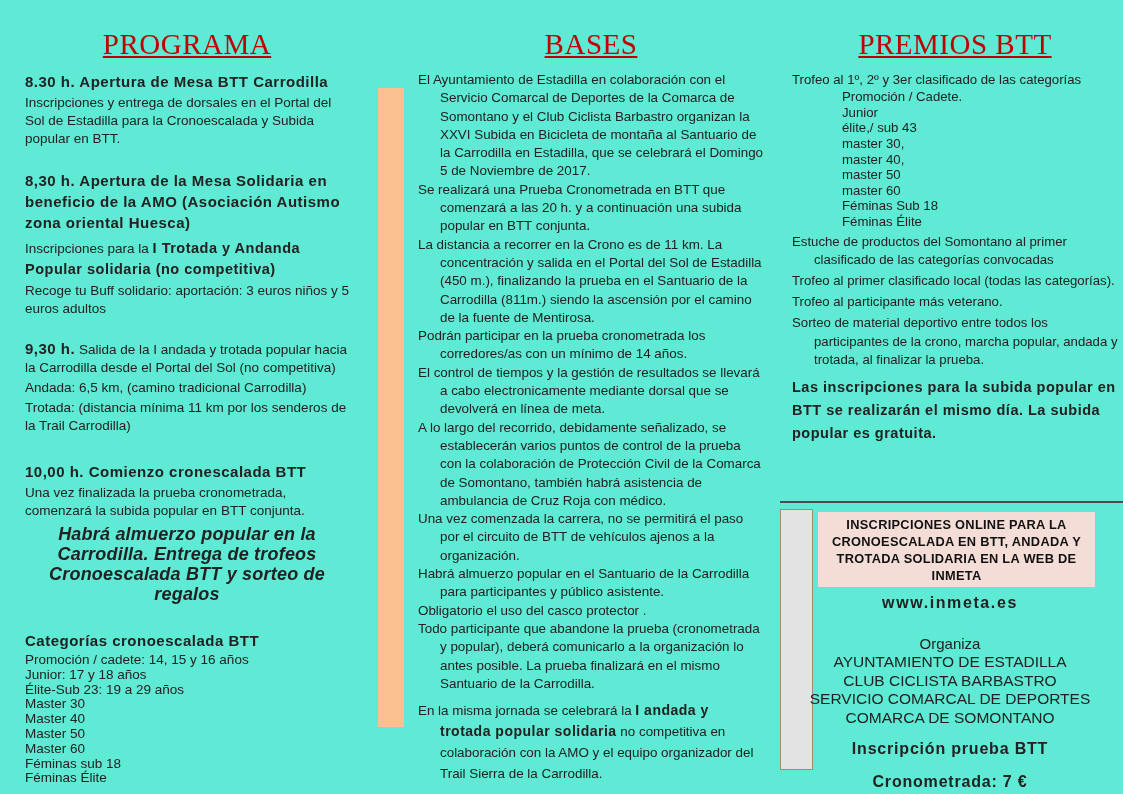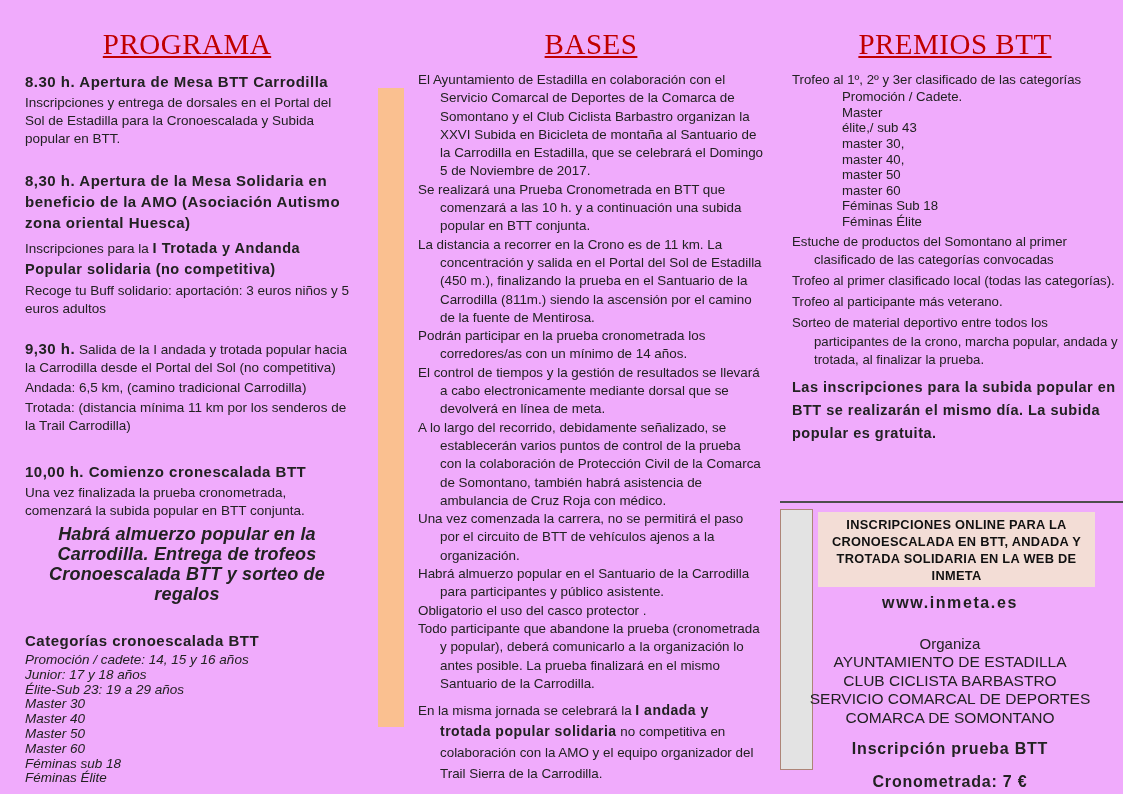--- a/index.html
+++ b/index.html
@@ -1,20 +1,20 @@
 <!DOCTYPE html>
 <html style="--heading-red: #C00000; --orange-bar: #FAC090; --gray-bar: #E3E3E3; --gray-bar-border: #AD8577; --pink-box: #F3DDD6; --divider-line: #4D4D4D;"><head>
 <meta charset="utf-8">
 <style>
   html, body { margin: 0; padding: 0; background: #ffffff; }
   .page {
     position: relative;
     width: 1123px;
     height: 794px;
-    background: #f0abfc;
+    background: #5eead4;
     font-family: "Liberation Sans", sans-serif;
     color: #222222;
     overflow: hidden;
   }
 
   
   .col-title {
     font-family: "Liberation Serif", serif;
     font-weight: 400;
     font-size: 29px;
@@ -40,21 +40,21 @@
   .mt-lg { margin-top: 22px; }
   .mt-xl { margin-top: 26px; }
   .intro-mix { font-size: 13.5px; line-height: 21px; margin: 5px 0 0 0; }
   .intro-mix .b { font-weight: bold; font-size: 14.5px; letter-spacing: 0.5px; }
   .time-b { font-weight: bold; font-size: 15px; letter-spacing: 0.5px; }
   .prog-note {
     font-size: 18px; font-weight: bold; font-style: italic;
     text-align: center; line-height: 20px; margin: 4px 0 0 0;
     letter-spacing: 0.2px;
   }
-  .cats { list-style: none; margin: 2px 0 0 0; padding: 0; font-style: italic; }
+  .cats { list-style: none; margin: 2px 0 0 0; padding: 0; }
   .cats li { font-size: 13.5px; line-height: 14.8px; }
   .prog-footer { text-align: center; margin-top: 20px; }
   .prog-footer div {
     font-size: 17px; font-weight: bold; letter-spacing: 1px; line-height: 23px;
   }
 
   
   .bp {
     font-size: 13.4px; line-height: 18.3px; margin: 0;
     padding-left: 22px; text-indent: -22px;
@@ -152,39 +152,39 @@
       <div>INSCRIPCIONES</div>
 
     </div>
   </section>
 
   <div class="orange-bar"></div>
 
   <section class="col col-bases">
     <h1 class="col-title">BASES</h1>
     <p class="bp">El Ayuntamiento de Estadilla en colaboración con el Servicio Comarcal de Deportes de la Comarca de Somontano y el Club Ciclista Barbastro organizan la XXVI Subida en Bicicleta de montaña al Santuario de la Carrodilla en Estadilla, que se celebrará el Domingo 5 de Noviembre de 2017.</p>
-    <p class="bp">Se realizará una Prueba Cronometrada en BTT que comenzará a las 10 h. y  a continuación una subida popular en BTT conjunta.</p>
+    <p class="bp">Se realizará una Prueba Cronometrada en BTT que comenzará a las 20 h. y  a continuación una subida popular en BTT conjunta.</p>
     <p class="bp">La distancia a recorrer en la Crono es de 11 km. La concentración y salida en el Portal del Sol de Estadilla (450 m.), finalizando la prueba en el Santuario de la Carrodilla (811m.) siendo la ascensión por el camino de la fuente de Mentirosa.</p>
     <p class="bp">Podrán participar en la prueba cronometrada los corredores/as con un mínimo de 14 años.</p>
     <p class="bp">El control de tiempos y la gestión de resultados se llevará a cabo electronicamente mediante  dorsal que se devolverá en línea de meta.</p>
     <p class="bp">A lo largo del recorrido, debidamente señalizado, se establecerán varios puntos de control de la prueba con la colaboración de Protección Civil de la Comarca de Somontano, también habrá asistencia de  ambulancia de Cruz  Roja con médico.</p>
     <p class="bp">Una vez comenzada la carrera, no se permitirá el paso por el circuito de BTT de vehículos ajenos a la organización.</p>
     <p class="bp">Habrá almuerzo popular en el Santuario de la Carrodilla para participantes y público asistente.</p>
     <p class="bp">Obligatorio el uso del casco protector .</p>
     <p class="bp">Todo participante que abandone la prueba (cronometrada y popular), deberá comunicarlo a la organización lo antes posible. La prueba finalizará en el mismo Santuario de la Carrodilla.</p>
     <p class="bp bp-last"><span>En la misma jornada se celebrará la </span><span class="b2">I andada y trotada popular solidaria</span><span> no competitiva en colaboración con la AMO y el equipo organizador del Trail Sierra de la Carrodilla.</span></p>
   </section>
 
   <section class="col col-premios">
     <h1 class="col-title">PREMIOS BTT</h1>
 
     <p class="pz">Trofeo  al 1º, 2º y 3er clasificado de las categorías</p>
     <ul class="prize-cats">
       <li>Promoción / Cadete.</li>
-      <li>Master</li>
+      <li>Junior</li>
       <li>élite,/ sub 43</li>
       <li>master 30,</li>
       <li>master 40,</li>
       <li>master 50</li>
       <li>master 60</li>
       <li>Féminas Sub 18</li>
       <li>Féminas Élite</li>
     </ul>
 
     <p class="pz">Estuche de productos del Somontano al primer clasificado de las categorías convocadas</p>

